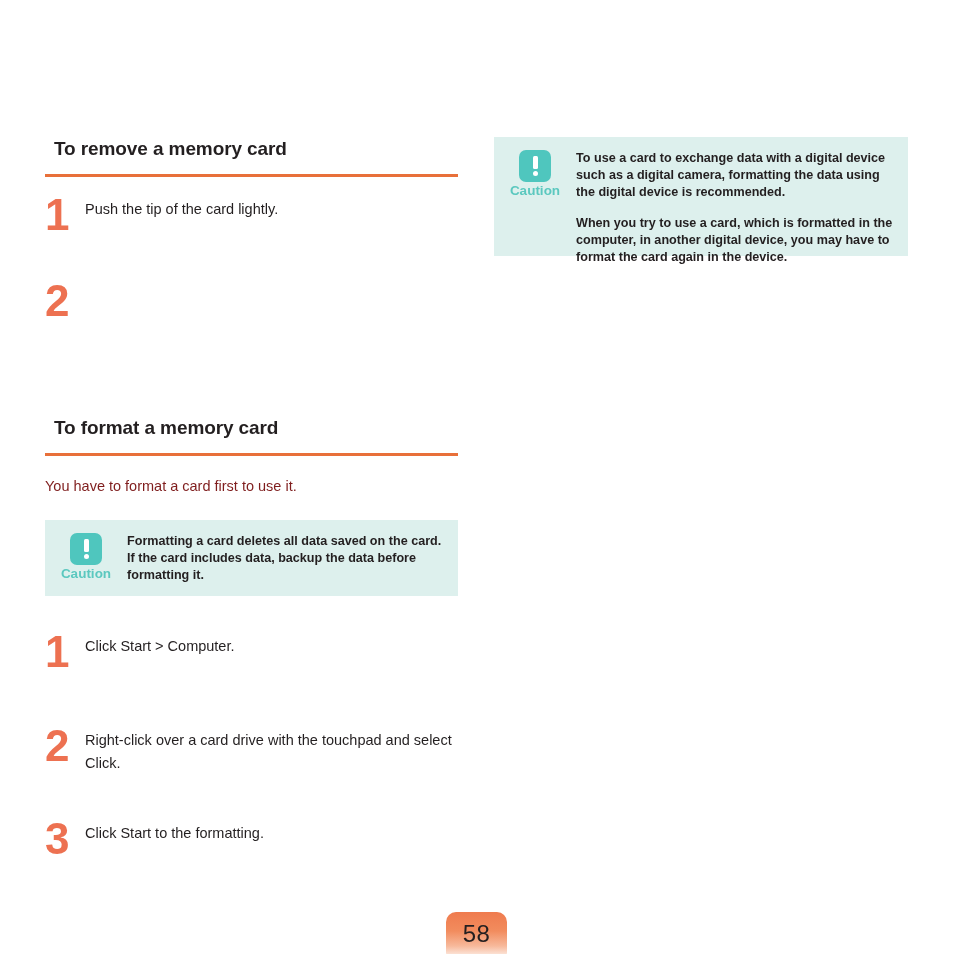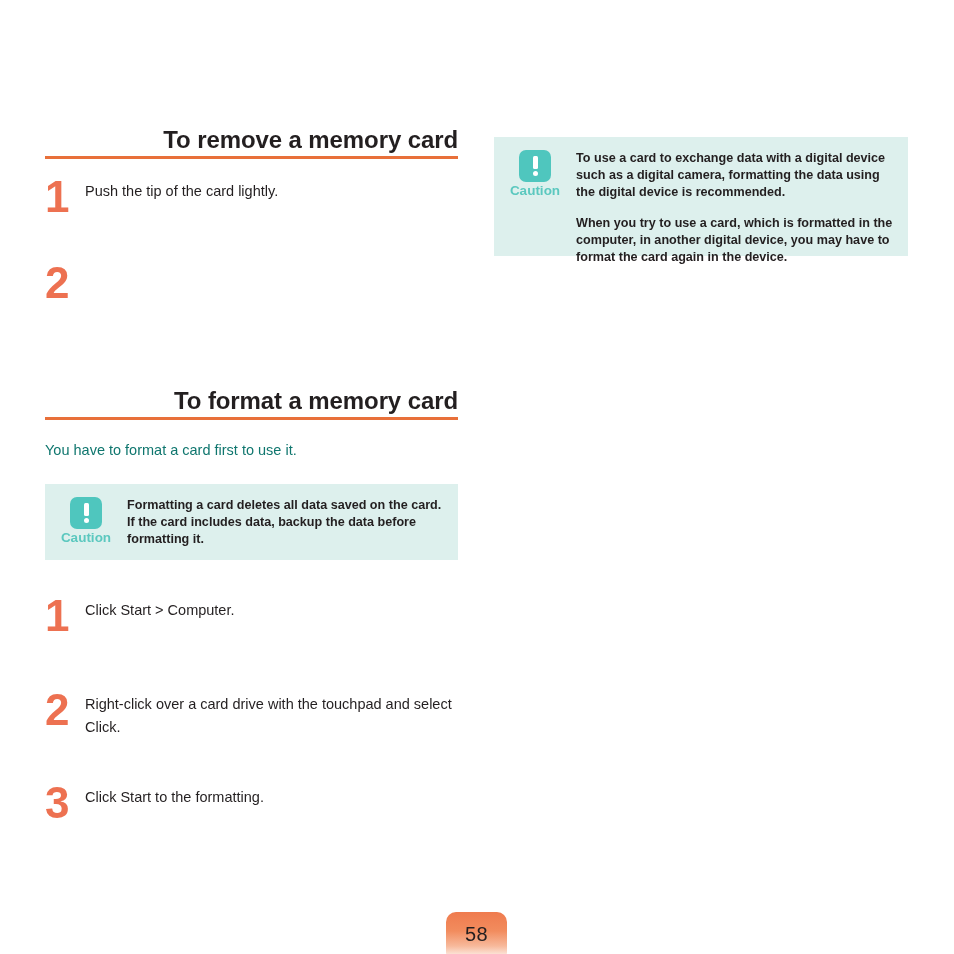--- a/index.html
+++ b/index.html
@@ -33,41 +33,40 @@
   .col-right {
     position: absolute;
     left: 494px;
     top: 137px;
     width: 414px;
   }
 
   
   .section { position: relative; }
   .section-title {
-    font-size: 24px;
+    font-size: 19px;
     font-weight: bold;
     color: #231f20;
     letter-spacing: -0.1px;
     line-height: 20px;
-    margin: 0;
+    margin: 9px;
     padding: 0 0 6px 0;
-    text-align: right;
   }
   .title-rule {
     height: 3px;
     background: #e8703a;
     width: 413px;
     margin: 0 0 0 0;
   }
 
   
   .intro-text {
     font-size: 14.5px;
     line-height: 20px;
-    color: #0f766e;
+    color: #7f1d1d;
     margin: 0;
     padding: 0;
   }
 
   
   .step {
     position: relative;
     padding-left: 40px;
     min-height: 46px;
   }
@@ -162,21 +161,21 @@
     left: 446px;
     top: 912px;
     width: 61px;
     height: 50px;
     border-radius: 10px;
     background: linear-gradient(to bottom, #ef7b4e 0%, #f28c5e 38%, #f7b99b 68%, #fdf0e9 90%, #ffffff 100%);
     text-align: center;
   }
   .page-badge span {
     display: block;
-    font-size: 20px;
+    font-size: 24px;
     color: #231f20;
     line-height: 20px;
     padding-top: 12px;
     letter-spacing: 0.5px;
   }
 </style>
 </head>
 <body>
 
 <div class="page">

